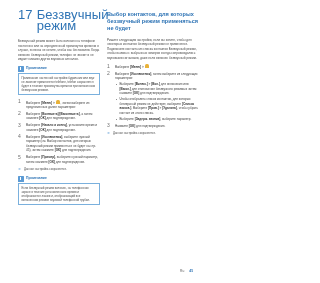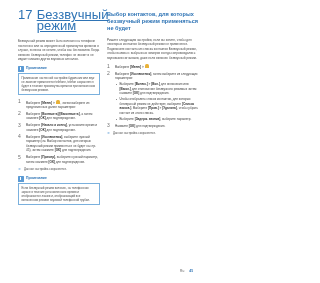--- a/index.html
+++ b/index.html
@@ -30,21 +30,21 @@
     align-items:flex-start;
     gap:4px;
     color:#2f74b5;
     font-size:13px;
     line-height:10.5px;
     font-weight:400;
     margin:2px 0 8px 0;
     letter-spacing:.1px;
   }
   .chapter .num{flex:0 0 auto;}
-  .chapter .ttl{flex:1;text-decoration:underline;}
+  .chapter .ttl{flex:1;}
 
   
   .sect-head{
     color:#2f74b5;
     font-size:5.6px;
     line-height:7.2px;
     font-weight:700;
     margin:3px 0 5px 0;
   }
 

